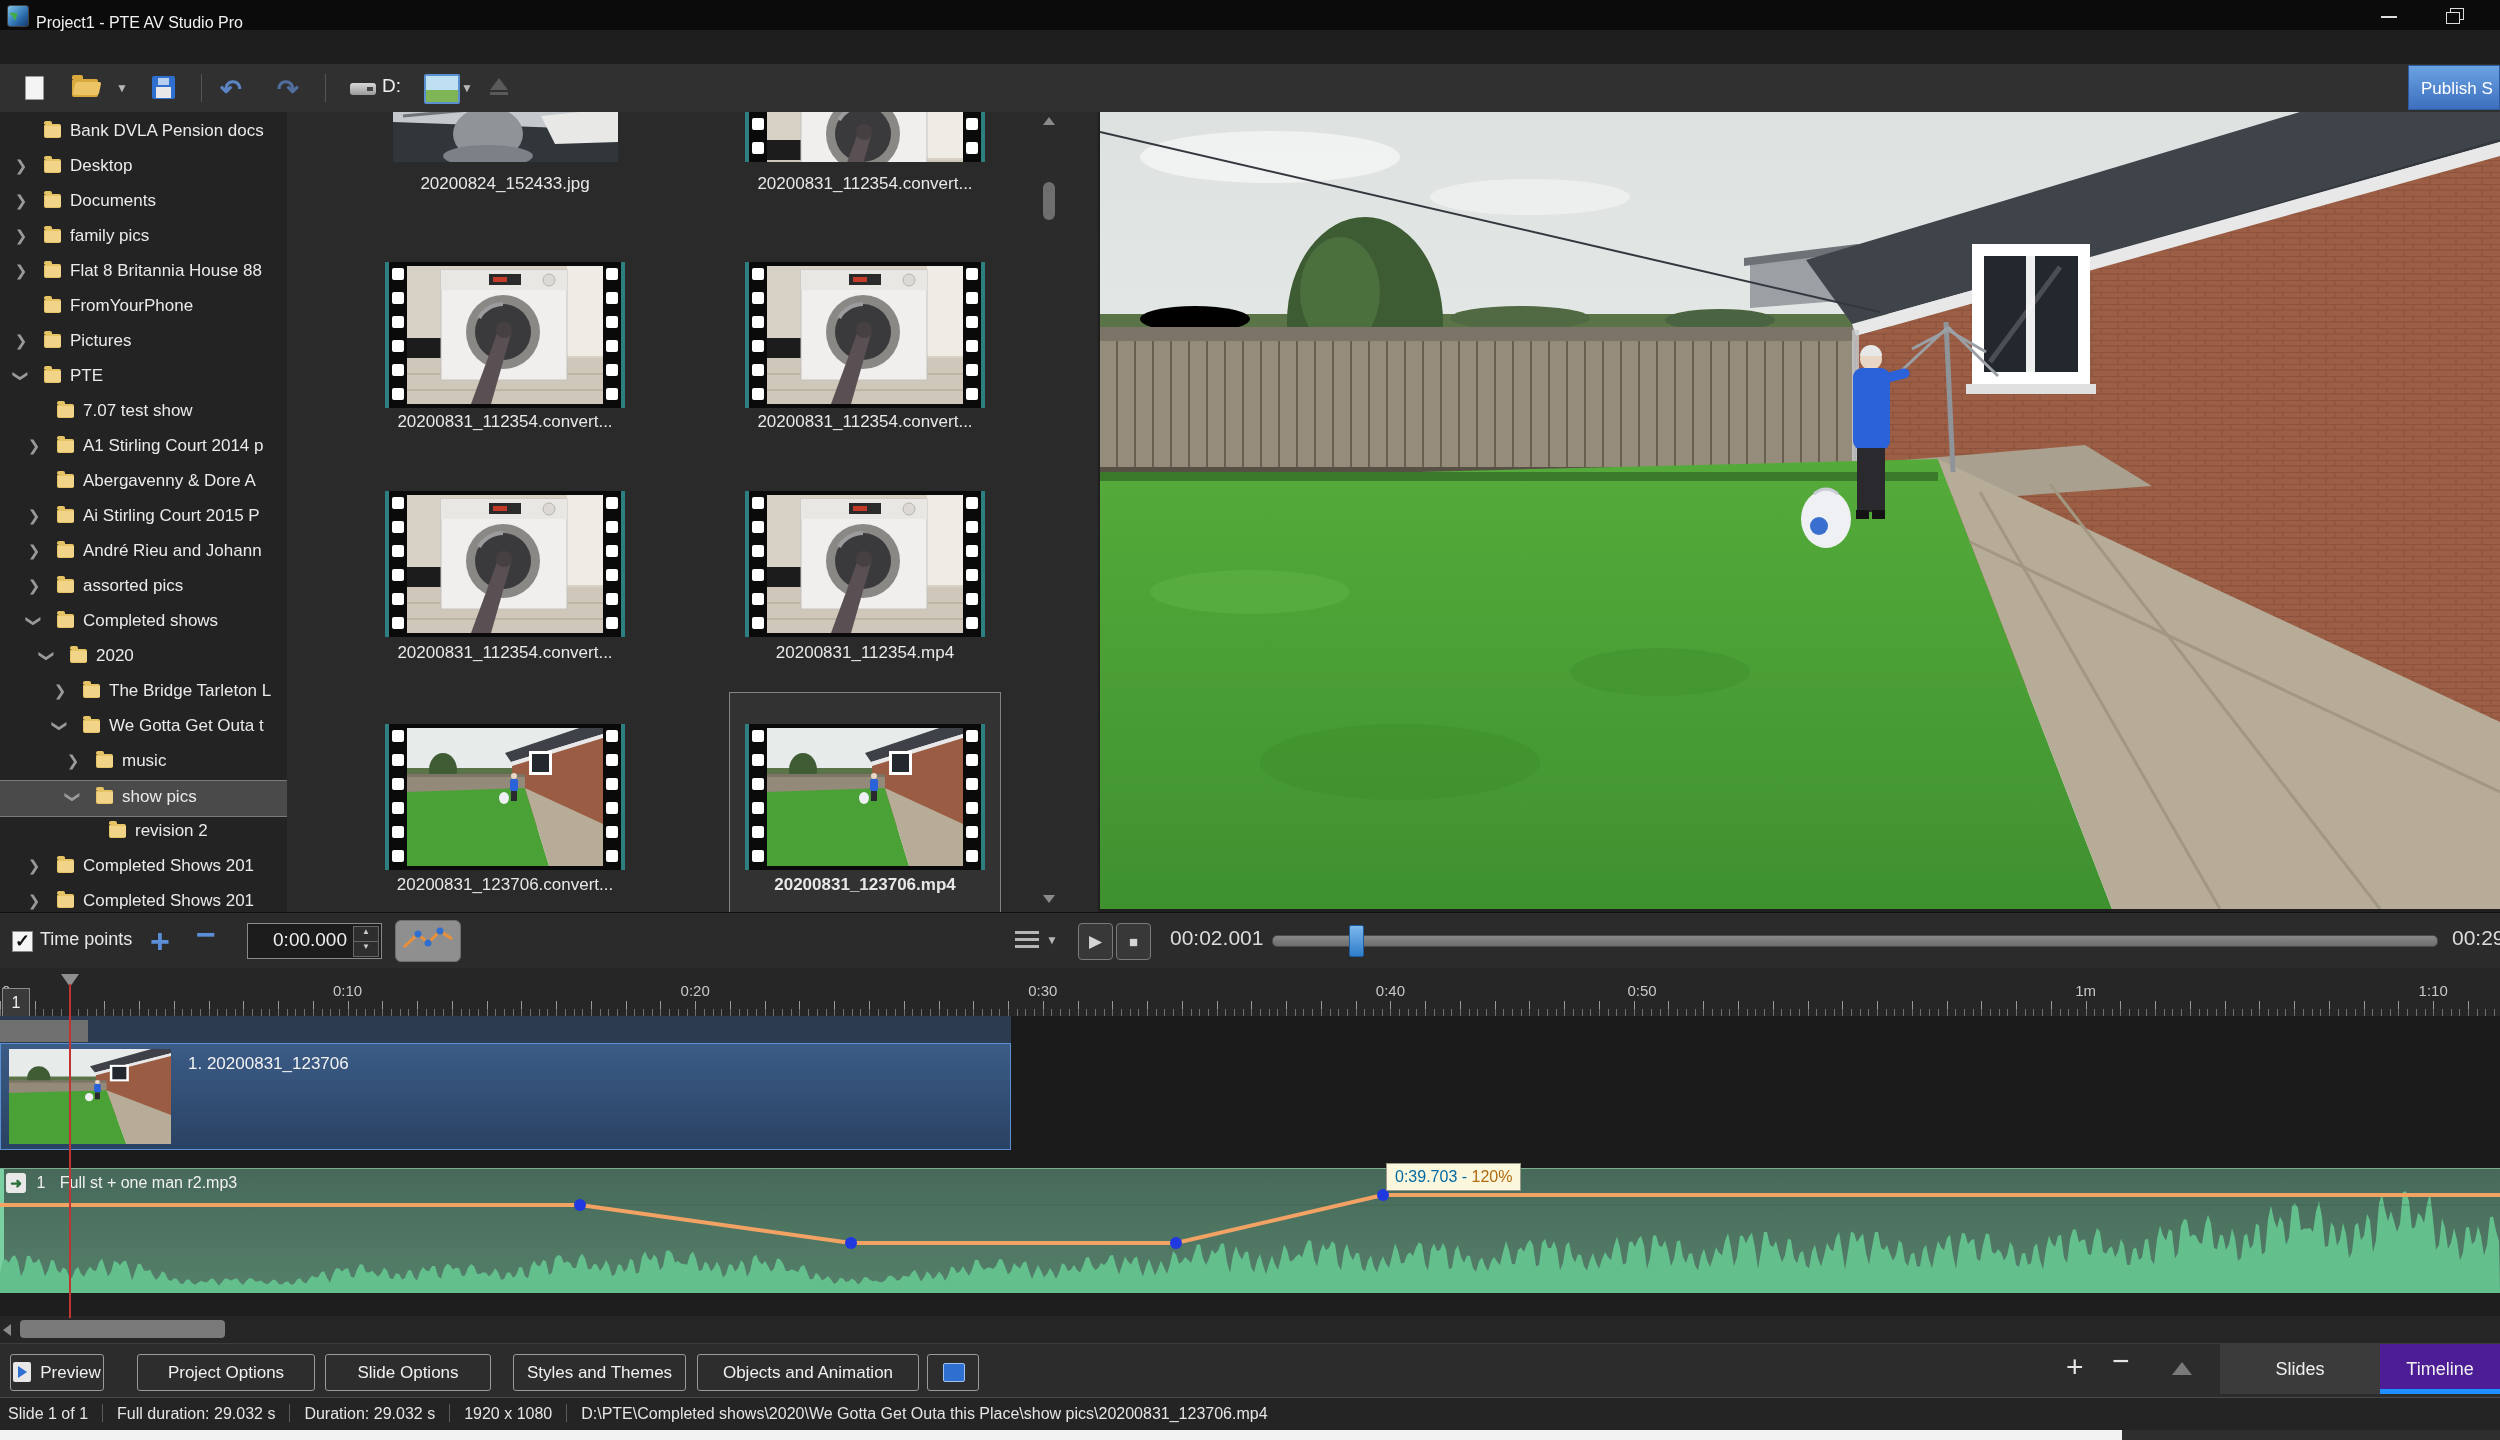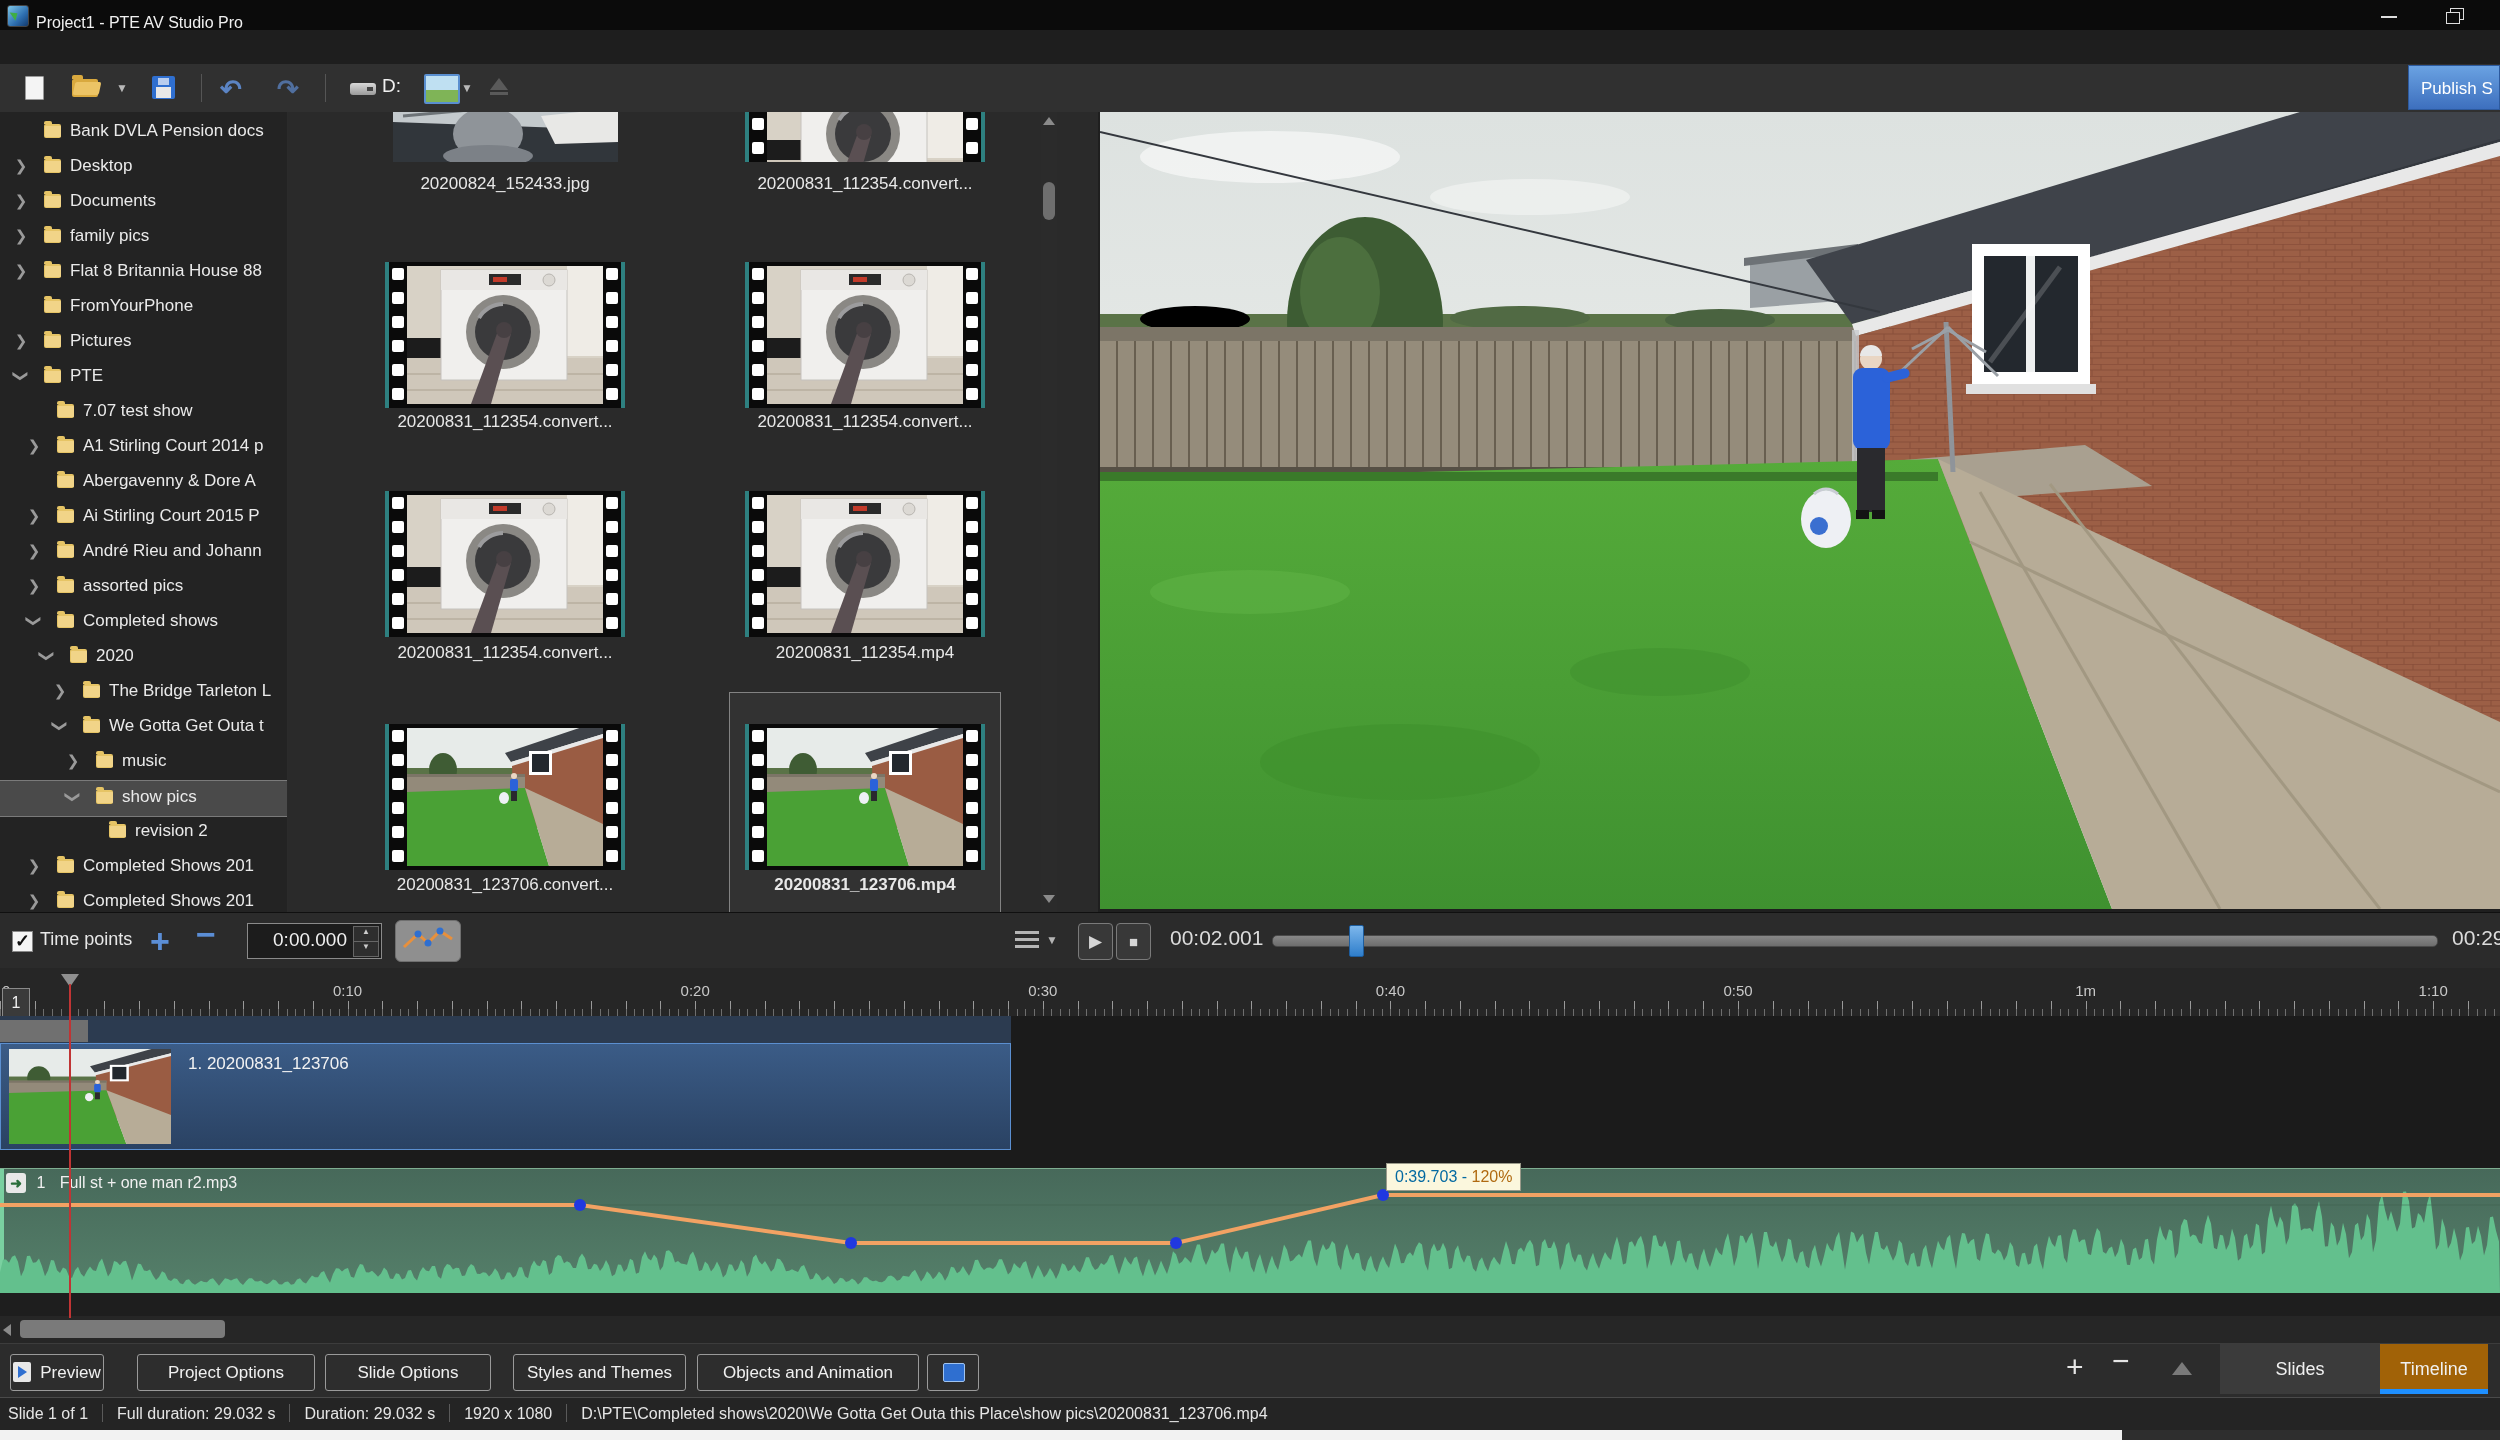--- a/index.html
+++ b/index.html
@@ -149,21 +149,21 @@
   #bb-icon-btn{position:absolute;left:927px;top:10px;width:52px;height:37px;background:#2d2d2d;border:1px solid #9a9a9a;border-radius:3px;box-sizing:border-box;}
   #bb-icon-btn .scr{position:absolute;left:15px;top:8px;width:20px;height:17px;background:#2f6fd0;border:1px solid #9fc3ef;border-radius:2px;}
   .preview-ico{display:inline-block;width:18px;height:20px;background:#e8e8e8;border-radius:2px;position:relative;vertical-align:-4px;margin-right:9px;}
   .preview-ico:before{content:"";position:absolute;left:5px;top:4px;width:0;height:0;
      border-left:9px solid #2f6fd0;border-top:6px solid transparent;border-bottom:6px solid transparent;}
   #zoom-in,#zoom-out{position:absolute;top:6px;font-size:30px;color:#e5e5e5;}
   #zoom-in{left:2066px;} #zoom-out{left:2112px;top:0px;}
   #tri-up{position:absolute;left:2172px;top:18px;width:0;height:0;border-left:10px solid transparent;border-right:10px solid transparent;border-bottom:13px solid #7a7a7a;}
   .tab{position:absolute;top:0px;height:50px;font-size:18px;text-align:center;line-height:50px;color:#f0f0f0;box-sizing:border-box;}
   #tab-slides{left:2220px;width:160px;background:#3b3b3b;}
-  #tab-timeline{left:2380px;width:108px;background:#a16207;border-bottom:5px solid #1e8fff;}
+  #tab-timeline{left:2380px;width:120px;background:#4c1d95;border-bottom:5px solid #1e8fff;}
 
   
   #status-bar{left:0;top:1397px;width:2500px;height:33px;background:#242424;border-top:1px solid #4a4a4a;
      font-size:16px;color:#e5e5e5;line-height:32px;white-space:nowrap;}
   .st-item{display:inline-block;padding:0 14px;}
   .st-item:first-child{padding-left:8px;}
   .st-sep{display:inline-block;width:1px;height:18px;background:#5a5a5a;vertical-align:-3px;}
   #white-strip{left:0;top:1430px;width:2122px;height:10px;background:#f2f2f2;}
   #white-strip-right{left:2122px;top:1430px;width:378px;height:10px;background:#2e2e2e;}
 </style>
@@ -748,21 +748,21 @@
   <div id="ruler" class="abs">
     <span id="ruler-zero">0</span>
     <div id="ticks-sec"></div>
     <div id="ticks-q"></div>
     <div id="slide-marker">1</div>
     <div id="playhead-tri"></div>
   <span class="ruler-label" style="left: 347.6px;">0:10</span>
       <span class="ruler-label" style="left: 695.2px;">0:20</span>
       <span class="ruler-label" style="left: 1042.8px;">0:30</span>
       <span class="ruler-label" style="left: 1390.4px;">0:40</span>
-      <span class="ruler-label" style="left: 1738px;">0:50</span>
+      <span class="ruler-label" style="left: 1642px;">0:50</span>
       <span class="ruler-label" style="left: 2085.6px;">1m</span>
       <span class="ruler-label" style="left: 2433.2px;">1:10</span>
     </div>
 
   <div id="track-area" class="abs">
     <div id="clip-header"></div>
     <div id="clip-gray"></div>
     <div id="video-clip">
       <div id="clip-thumb"><svg width="162" height="95" viewBox="0 0 196 138" preserveAspectRatio="none">
   <rect x="0" y="0" width="196" height="138" fill="#e7ebe9"></rect>

